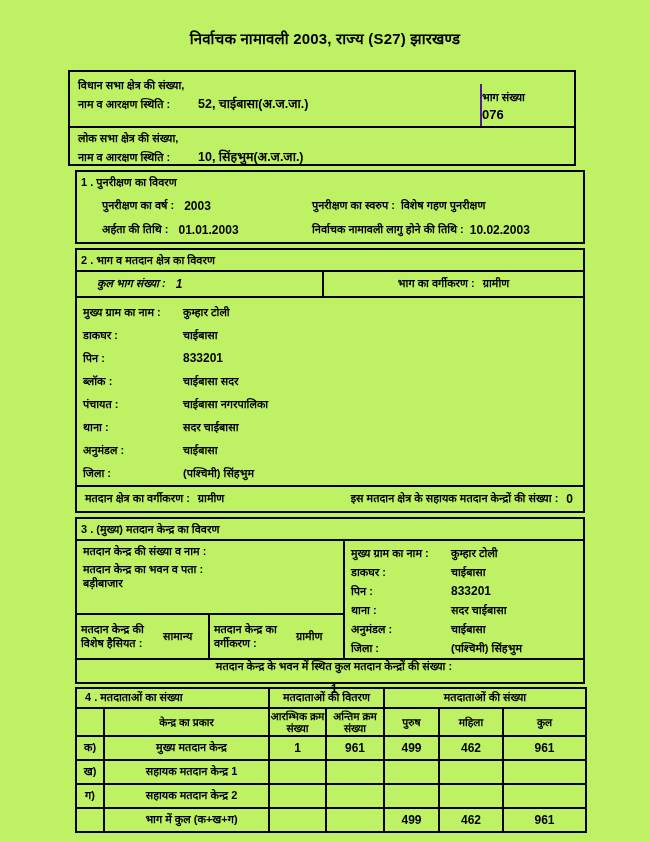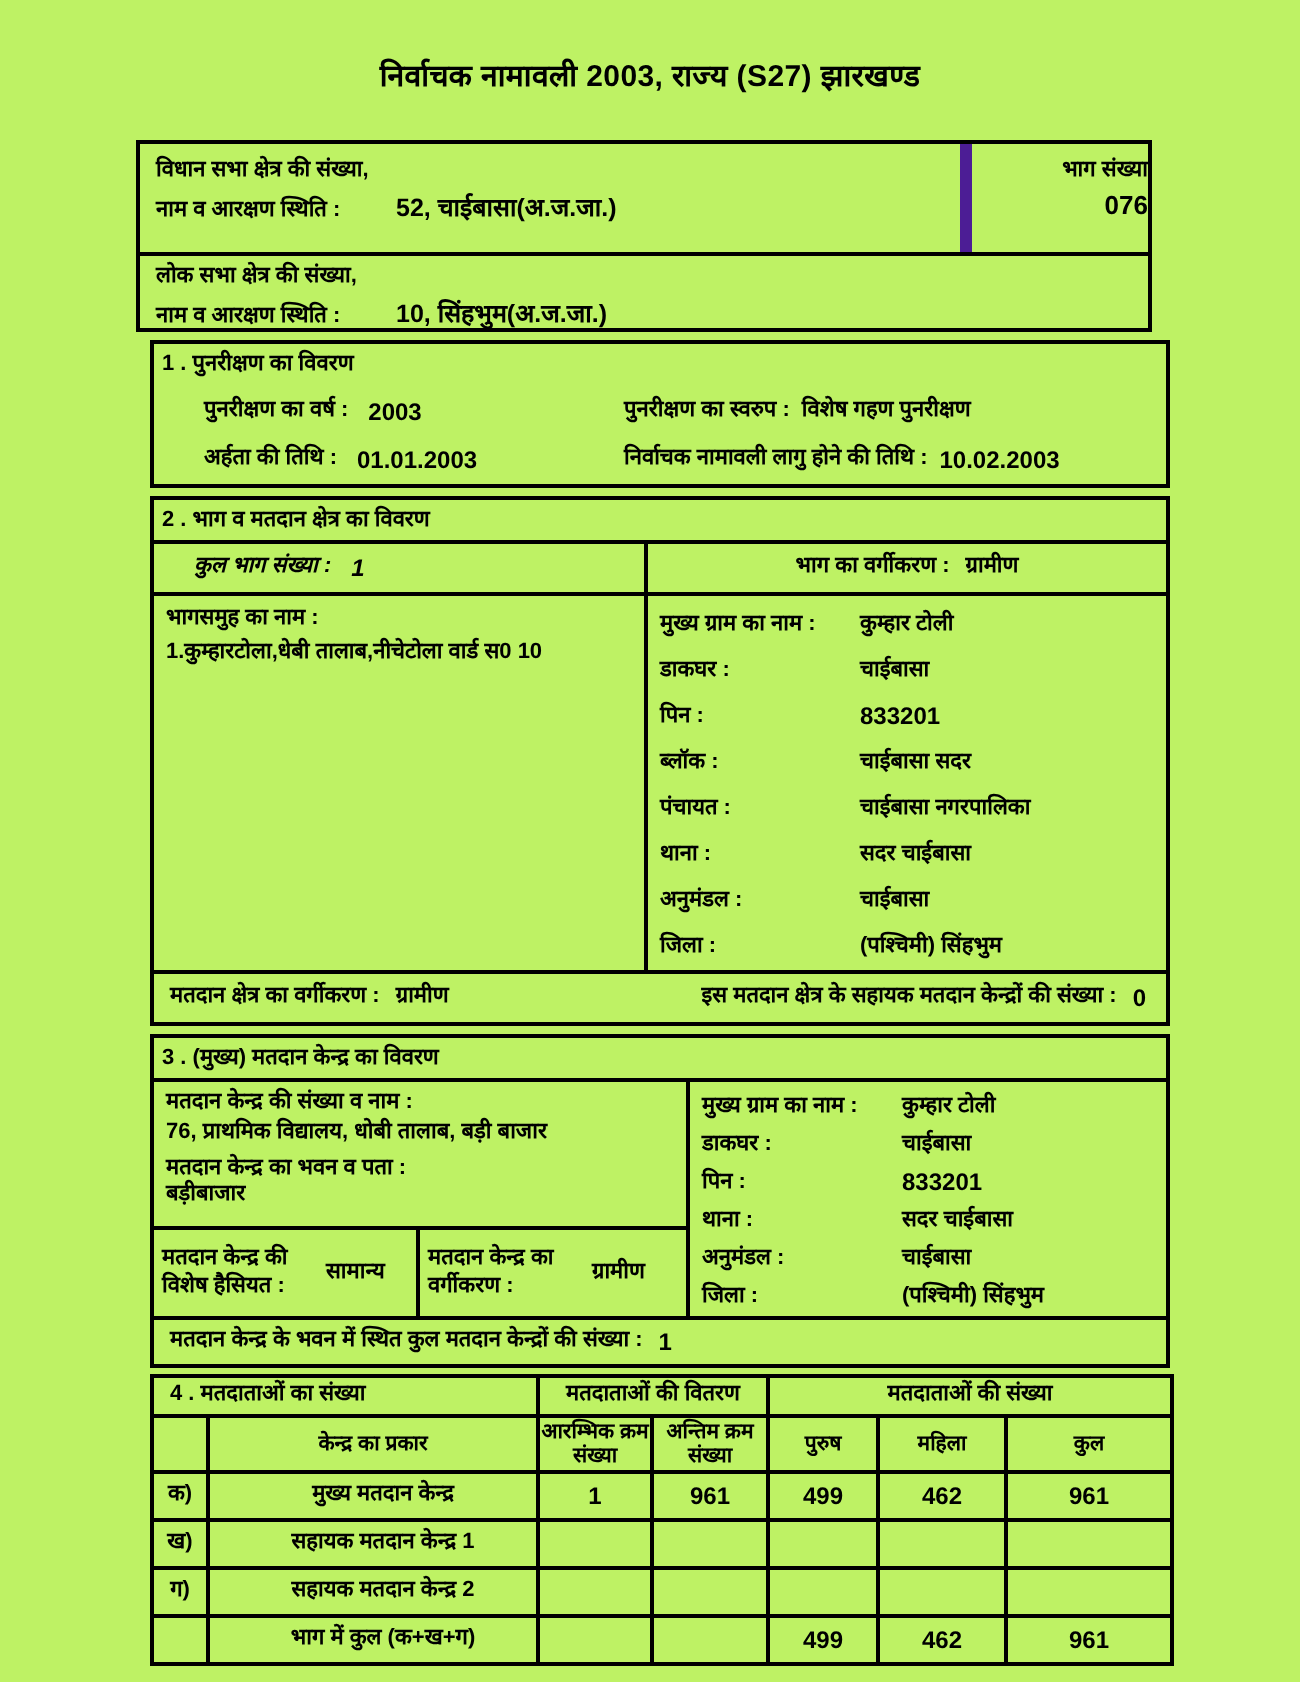--- a/index.html
+++ b/index.html
@@ -12,21 +12,21 @@
   }
   .title-area { height:70px; padding-top:30px; text-align:center; font-size:15px; letter-spacing:.2px; }
 
   
   .hdr { margin-left:68px; width:508px; border:2px solid #000; }
   .hdr-row1 { display:flex; border-bottom:2px solid #000; height:56px; }
   .hdr-left { flex:1; padding:7px 8px 0; }
   .hdr-l2 { display:flex; margin-top:4px; align-items:baseline; }
   .hdr-l2 .lab { width:120px; }
   .hdr-val { font-size:12.5px; }
-  .part-cell { width:94px; border-left:6px solid #4c1d95; text-align:right; padding-top:7px; }
+  .part-cell { width:94px; border-left:2px solid #4c1d95; text-align:left; padding-top:7px;margin-top:12px; }
   .part-cell .pnum { font-size:13px; margin-top:2px; }
   .hdr-row2 { height:36px; padding:4px 8px 0; }
 
   
   .sec { margin-left:75px; width:510px; border:2px solid #000; margin-top:4px; }
   .sec-head { height:22px; padding:4px 4px 0; }
   .sec-head.underlined { border-bottom:2px solid #000; }
 
   
   .s1-row { display:flex; height:24px; align-items:center; }
@@ -54,21 +54,21 @@
   .s3-left-top { height:72px; padding:4px 6px; }
   .s3-station-val { margin-top:1px; }
   .s3-bldg-label { margin-top:4px; }
   .s3-sub { border-top:2px solid #000; flex:1; display:flex; }
   .s3-sub-cell { display:flex; align-items:center; gap:6px; padding:2px 4px; }
   .s3-sub-cell.c1 { width:133px; border-right:2px solid #000; }
   .s3-sub-cell.c2 { flex:1; }
   .s3-sub-lab { width:76px; flex:0 0 76px; }
   .s3-right { flex:1; padding:3px 0 0 6px; }
   .frow.s3 { height:19px; }
-  .s3-bottom { border-top:2px solid #000; height:24px; display:flex; align-items:center; gap:8px; padding-left:8px; }
+  .s3-bottom { border-top:2px solid #000; height:24px; display:flex; align-items:center; gap:8px; padding-left:8px;flex-direction:column; }
 
   
   table.s4 { margin-left:75px; width:510px; margin-top:3px; border-collapse:collapse; table-layout:fixed; }
   table.s4 td { border:2px solid #000; text-align:center; vertical-align:middle; overflow:hidden; }
   td.h1 { height:20px; }
   td.h1.lft { text-align:left; padding-left:8px; }
   td.h2 { height:28px; font-size:10.5px; line-height:1.15; }
   td.data { height:24px; font-size:12px; }
   td.sno { font-size:11px; }
   td.typ { text-align:left; padding-left:10px; font-size:11px; }
@@ -133,24 +133,20 @@
       <div class="s2-parts-left">
         <span>कुल भाग संख्या :</span>
         <span class="num">1</span>
       </div>
       <div class="s2-parts-right">
         <span>भाग का वर्गीकरण :</span>
         <span>ग्रामीण</span>
       </div>
     </div>
     <div class="s2-main">
-      <div class="s2-main-left">
-        <div>भागसमुह का नाम :</div>
-        <div class="s2-group-val">1.कुम्हारटोला,धेबी तालाब,नीचेटोला वार्ड स0 10</div>
-      </div>
       <div class="s2-main-right">
         <div class="frow">
           <span class="flabel">मुख्य ग्राम का नाम :</span>
           <span class="fvalue">कुम्हार टोली</span>
         </div>
         <div class="frow">
           <span class="flabel">डाकघर :</span>
           <span class="fvalue">चाईबासा</span>
         </div>
         <div class="frow">
@@ -190,21 +186,20 @@
       </span>
     </div>
   </div>
 
   <div class="sec">
     <div class="sec-head underlined">3 . (मुख्य) मतदान केन्द्र का विवरण</div>
     <div class="s3-main">
       <div class="s3-left">
         <div class="s3-left-top">
           <div>मतदान केन्द्र की संख्या व नाम :</div>
-          <div class="s3-station-val">76, प्राथमिक विद्यालय, धोबी तालाब, बड़ी बाजार</div>
           <div class="s3-bldg-label">मतदान केन्द्र का भवन व पता :</div>
           <div>बड़ीबाजार</div>
         </div>
         <div class="s3-sub">
           <div class="s3-sub-cell c1">
             <span class="s3-sub-lab">
               <span>मतदान केन्द्र की</span>
               <span>विशेष हैसियत :</span>
             </span>
             <span>सामान्य</span>

